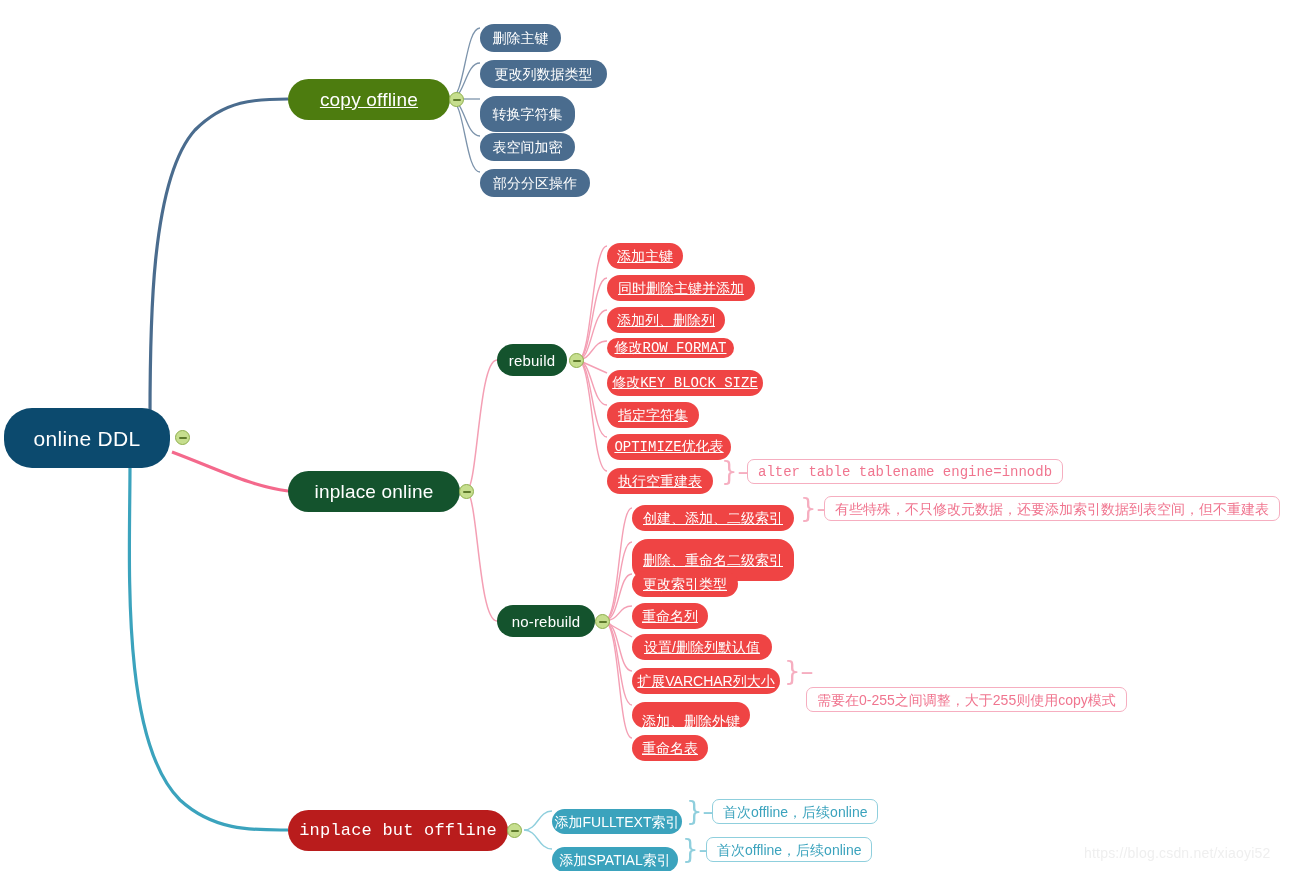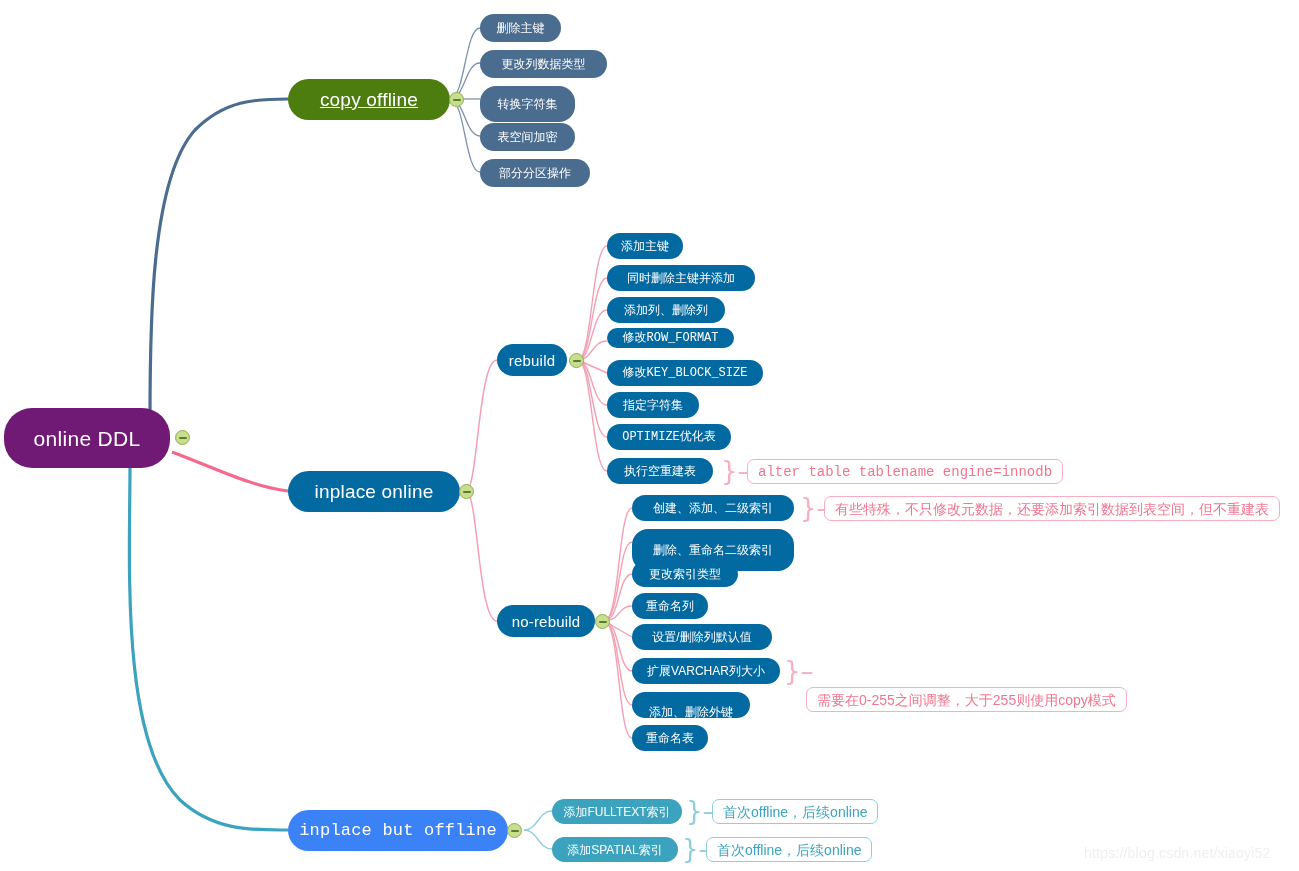--- a/index.html
+++ b/index.html
@@ -9,30 +9,30 @@
   }
   #canvas{position:absolute;left:0;top:0;width:1299px;height:871px;}
   #links{position:absolute;left:0;top:0;width:1299px;height:871px;pointer-events:none;}
 
   .node{
     position:absolute;display:flex;align-items:center;justify-content:center;
     box-sizing:border-box;color:#ffffff;white-space:nowrap;
     border-radius:999px;line-height:1;
   }
   .root{
-    background:#701a75;font-size:21px;letter-spacing:.3px;
+    background:#0c4a6e;font-size:21px;letter-spacing:.3px;
     border-radius:28px;
   }
   .lvl1{font-size:19px;letter-spacing:.2px;border-radius:24px;}
   .lvl1.blue{background:#4d7c0f;text-decoration:underline;}
-  .lvl1.pink{background:#0369a1;}
-  .lvl1.teal{background:#3b82f6;}
-  .lvl2{font-size:12px;border-radius:16px;}
+  .lvl1.pink{background:#14532d;}
+  .lvl1.teal{background:#b91c1c;}
+  .lvl2{font-size:14px;border-radius:16px;margin-top:10px;}
   .lvl2.blue{background:#4A6C8E;}
-  .lvl2.pink{background:#0369a1;}
+  .lvl2.pink{background:#ef4444;text-decoration:underline;}
   .lvl2.teal{background:#3BA3BD;}
   .mono{font-family:"Liberation Mono","DejaVu Sans Mono",monospace;}
 
   .annot{
     position:absolute;display:flex;align-items:center;
     box-sizing:border-box;white-space:nowrap;background:#ffffff;
     border:1px solid #F6AEC0;border-radius:7px;padding:0 10px;
     color:#F0758F;font-size:14px;line-height:1;text-align:right;
   }
   .annot.teal{border-color:#8FCFDD;color:#3BA3BD;}

